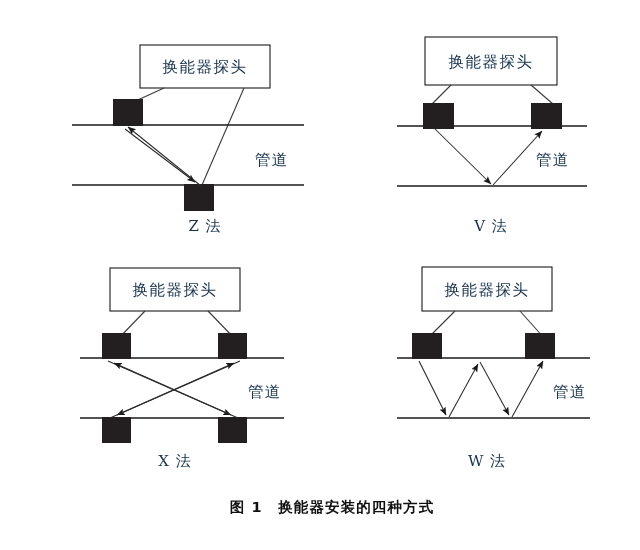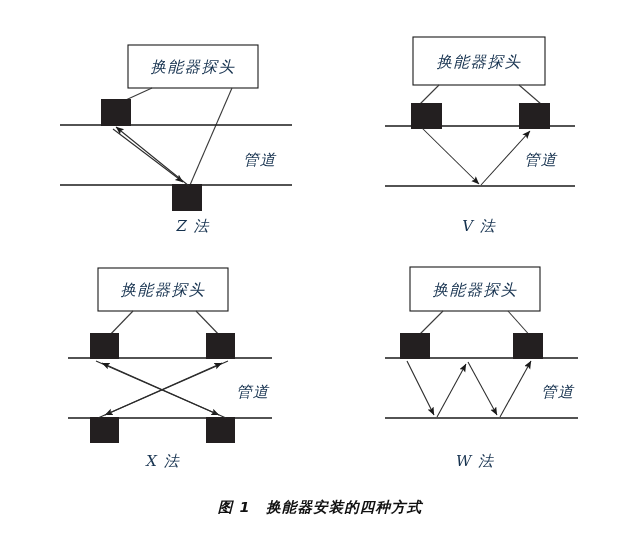--- a/index.html
+++ b/index.html
@@ -10,25 +10,24 @@
   body {
     width: 640px;
     height: 550px;
     font-family: "Liberation Serif", "DejaVu Serif", serif;
     color: #1a1a1a;
     position: relative;
     overflow: hidden;
   }
   #figure-root {
     position: absolute;
-    left: 0;
+    left: 12px;
     top: 0;
     width: 510px;
     height: 550px;
-    font-style: italic;
   }
   svg.diagram {
     position: absolute;
     left: 0;
     top: 0;
     width: 640px;
     height: 550px;
     display: block;
   }
   .label-box-rect {

